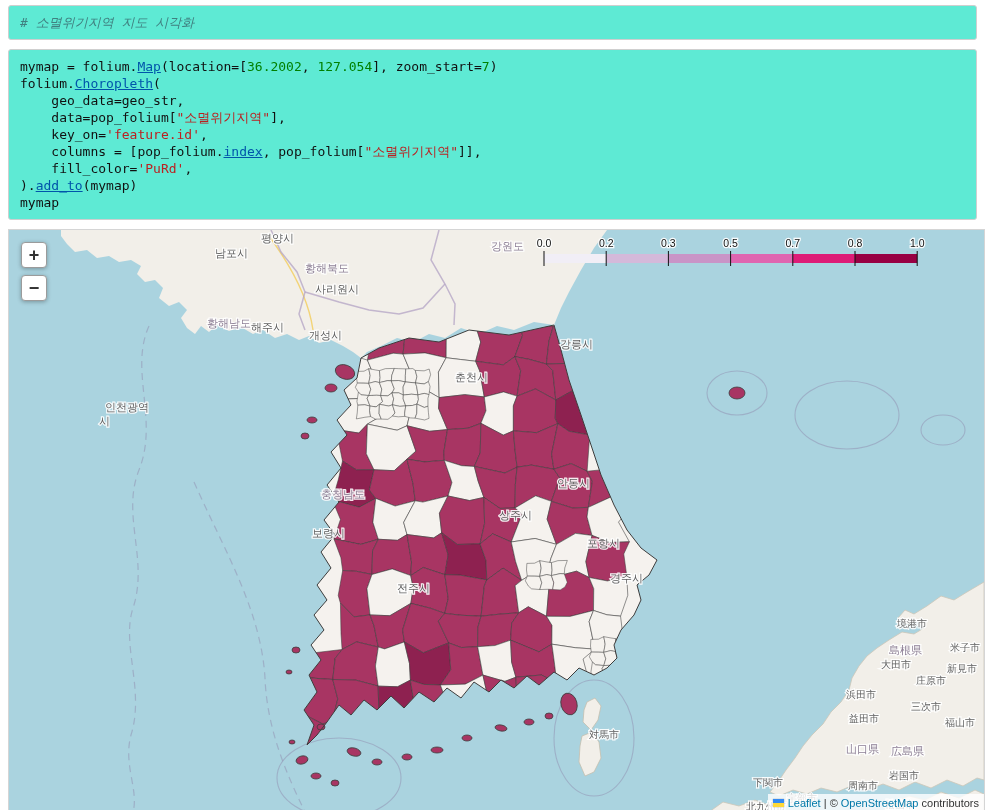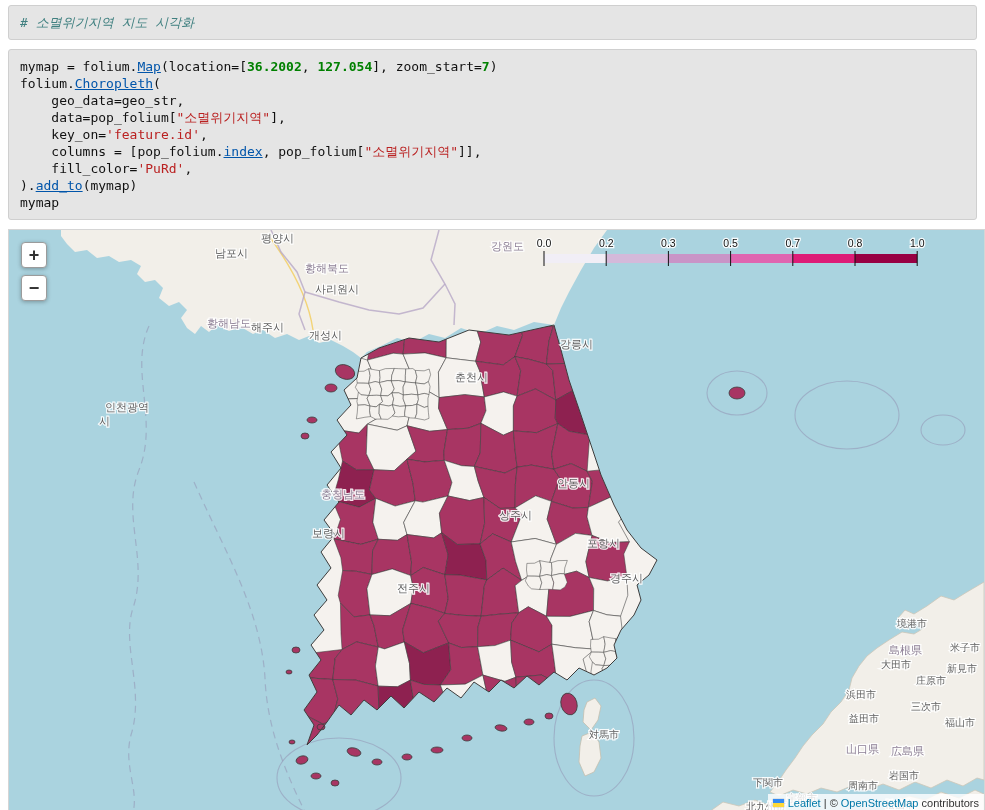--- a/index.html
+++ b/index.html
@@ -1,27 +1,27 @@
 <!DOCTYPE html>
 <html><head>
 <meta charset="utf-8">
 <style>
   html,body{margin:0;padding:0;background:#fff;}
   body{width:985px;font-family:"Liberation Sans",sans-serif;}
   .page{padding:5px 8px 0 8px;}
   .code-cell{
-    background:#e5e5e5;border:1px solid #cfcfcf;border-radius:3px;
+    background:#5eead4;border:1px solid #cfcfcf;border-radius:3px;
     padding:8px 11px;margin-bottom:9px;
     font-family:"DejaVu Sans Mono",monospace;font-size:13px;line-height:17px;
     color:#111;white-space:pre;overflow:hidden;
   }
   .tok-com{color:#408080;font-style:italic;}
   .tok-prop{color:#0055aa;text-decoration:underline;}
   .tok-str{color:#ba2121;}
-  .tok-num{color:#008000;font-weight:bold;}
+  .tok-num{color:#008000;}
   .map-wrap{position:relative;width:975px;height:582px;border:1px solid #d5d5d5;overflow:hidden;background:#aad3df;}
   .map-wrap svg{display:block;}
   .maplabel{font-family:"Liberation Sans",sans-serif;paint-order:stroke;stroke:rgba(255,255,255,.9);stroke-width:2.5px;}
   .zoom-ctl{position:absolute;top:12px;left:12px;z-index:5;}
   .zoom-btn{
     width:24px;height:24px;background:#fff;border:1px solid #9b9b9b;border-radius:4px;
     display:flex;align-items:center;justify-content:center;
     font-weight:bold;font-size:18px;color:#333;margin-bottom:7px;
     box-shadow:0 1px 4px rgba(0,0,0,.3);cursor:pointer;user-select:none;
   }

